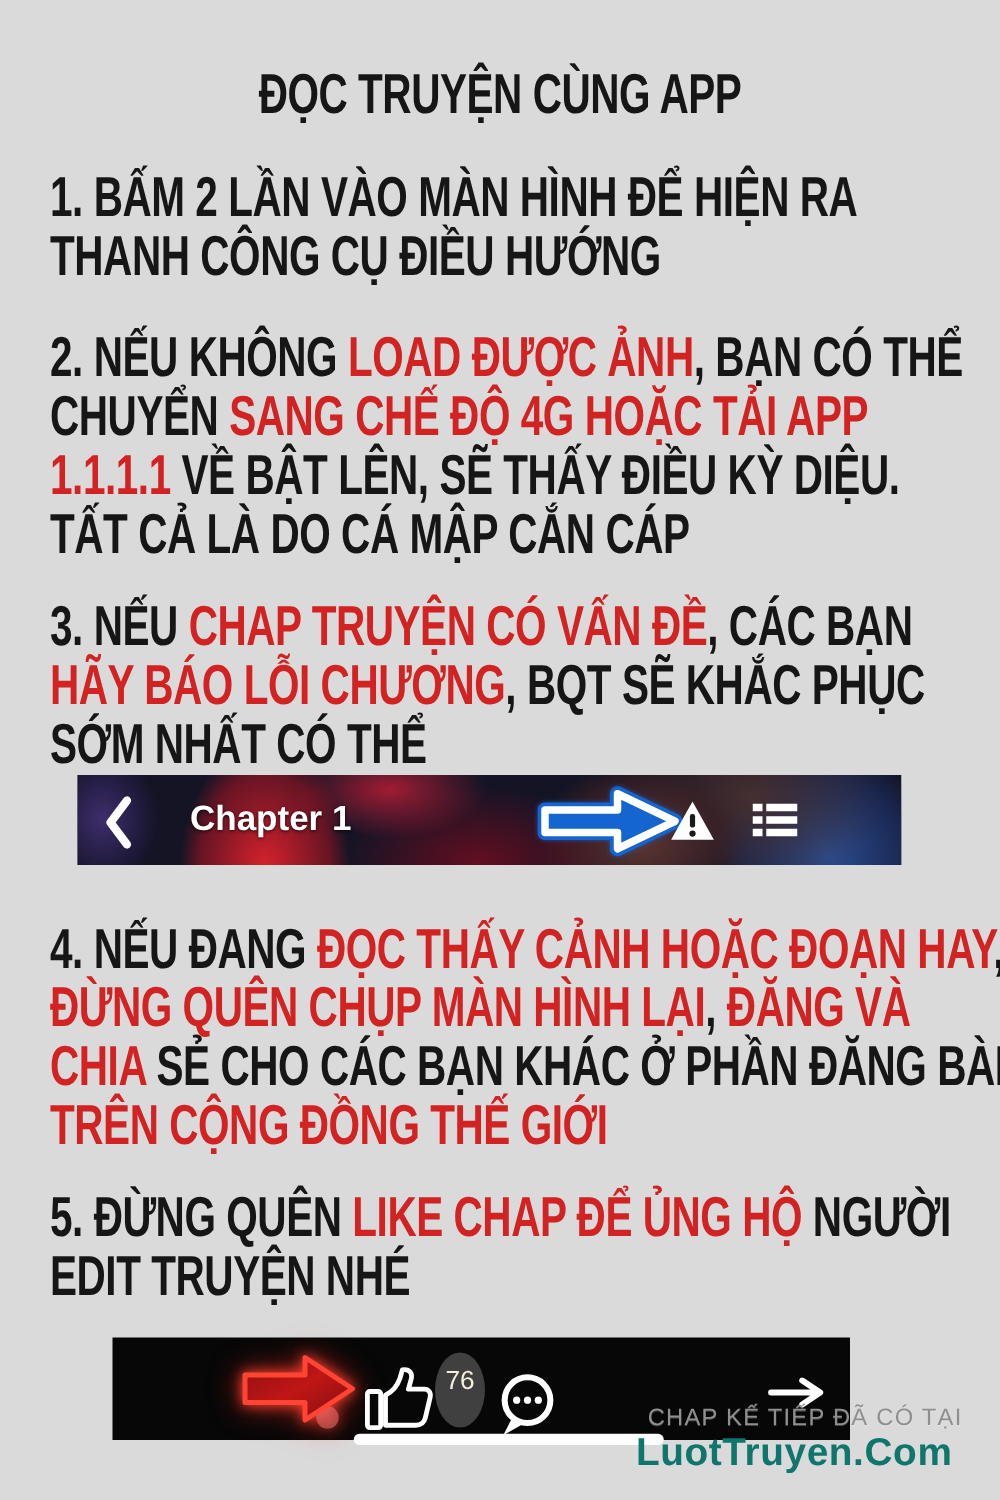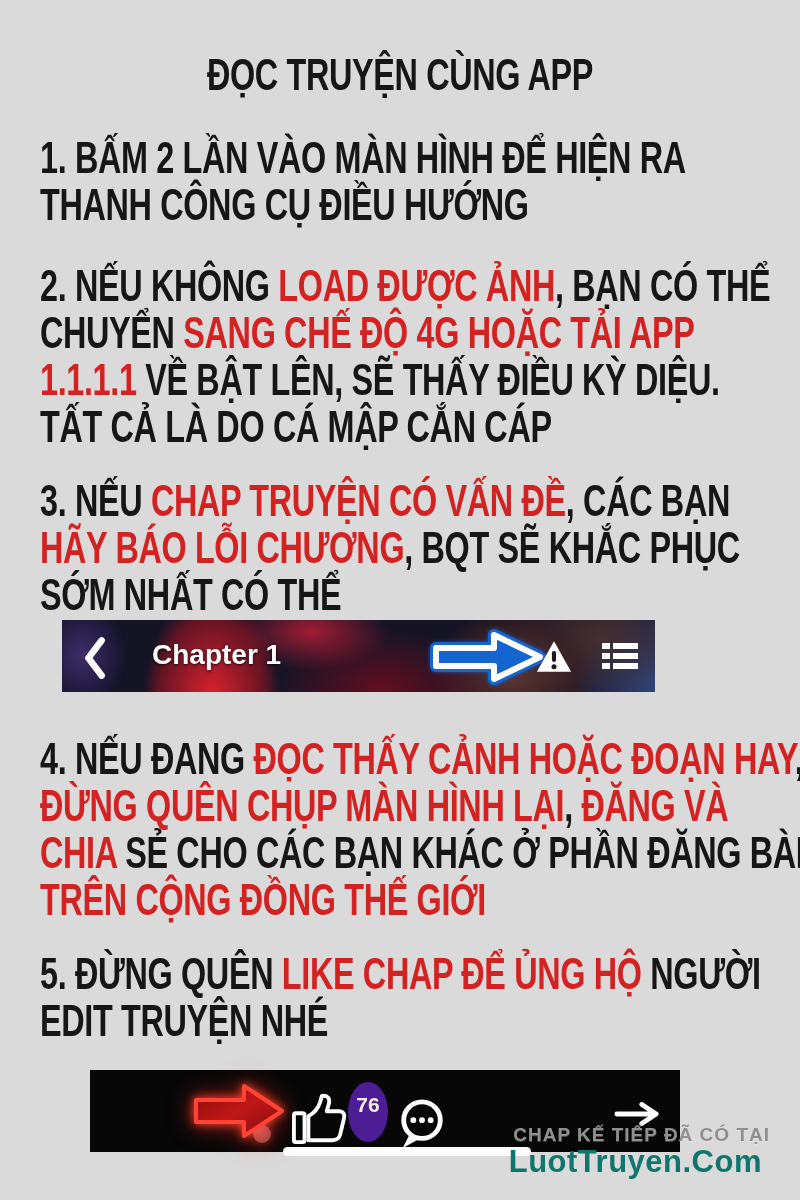--- a/index.html
+++ b/index.html
@@ -29,21 +29,21 @@
   }
   #instructions .section{position:absolute;left:40px;}
   #instructions .section:nth-child(1){top:134px;}
   #instructions .section:nth-child(2){top:262px;}
   #instructions .section:nth-child(3){top:477px;}
   #instructions .section:nth-child(4){top:735px;}
   #instructions .section:nth-child(5){top:950px;}
 
   
   #chapter-bar{
-    position:absolute;left:62px;top:620px;width:593px;height:72px;
+    position:absolute;left:62px;top:620px;width:659px;height:72px;
     background-color:#141425;
     background-image:
       radial-gradient(ellipse 60px 70px at 20px 35px,  rgba(70,50,120,.85), rgba(40,30,80,.4) 60%, transparent 75%),
       radial-gradient(ellipse 95px 140px at 150px 75px, rgba(225,35,45,.95), rgba(170,20,35,.55) 55%, transparent 72%),
       radial-gradient(ellipse 110px 55px at 250px 12px, rgba(195,30,55,.8), transparent 70%),
       radial-gradient(ellipse 150px 85px at 320px 70px, rgba(125,12,30,.75), transparent 72%),
       radial-gradient(ellipse 105px 85px at 450px 55px, rgba(95,55,50,.95), rgba(60,32,36,.6) 60%, transparent 78%),
       radial-gradient(ellipse 130px 95px at 540px 18px, rgba(72,48,48,.95), transparent 80%),
       radial-gradient(ellipse 110px 105px at 600px 65px, rgba(45,80,150,.95), rgba(28,48,105,.6) 60%, transparent 82%);
     overflow:hidden;
@@ -62,35 +62,35 @@
   
   #bottom-bar{
     position:absolute;left:90px;top:1070px;width:590px;height:82px;
     background:#070707;
   }
   #red-arrow{position:absolute;left:100px;top:8px;
     filter:drop-shadow(0 0 5px rgba(255,70,50,.95)) drop-shadow(0 0 11px rgba(255,40,30,.6));}
   #like-btn{position:absolute;left:200px;top:22px;}
   #like-badge{
     position:absolute;left:258px;top:12px;width:40px;height:60px;
-    background:#4c1d95;border-radius:50%;
-    color:#f5efda;font-size:21px;font-weight:bold;
+    background:#404040;border-radius:50%;
+    color:#f5efda;font-size:21px;font-weight:normal;
     text-align:center;line-height:46px;
   }
   #comment-btn{position:absolute;left:306px;top:28px;}
   #next-btn{position:absolute;left:524px;top:32px;}
   #home-indicator{
     position:absolute;left:283px;top:1147px;width:248px;height:9px;
     background:#fdfdfd;border-radius:5px;z-index:3;
   }
 
   
   #wm1{
     position:absolute;right:30px;top:1124px;z-index:6;
-    color:#8f8f8f;font-size:19px;font-weight:bold;letter-spacing:1px;
+    color:#8f8f8f;font-size:19px;font-weight:normal;letter-spacing:1px;
     text-shadow:0 1px 0 rgba(255,255,255,.25);
   }
   #wm2{
     position:absolute;right:38px;top:1144px;z-index:6;
     color:#0f766e;font-size:31px;font-weight:bold;letter-spacing:0.5px;
   }
 </style>
 </head>
 <body>
 

